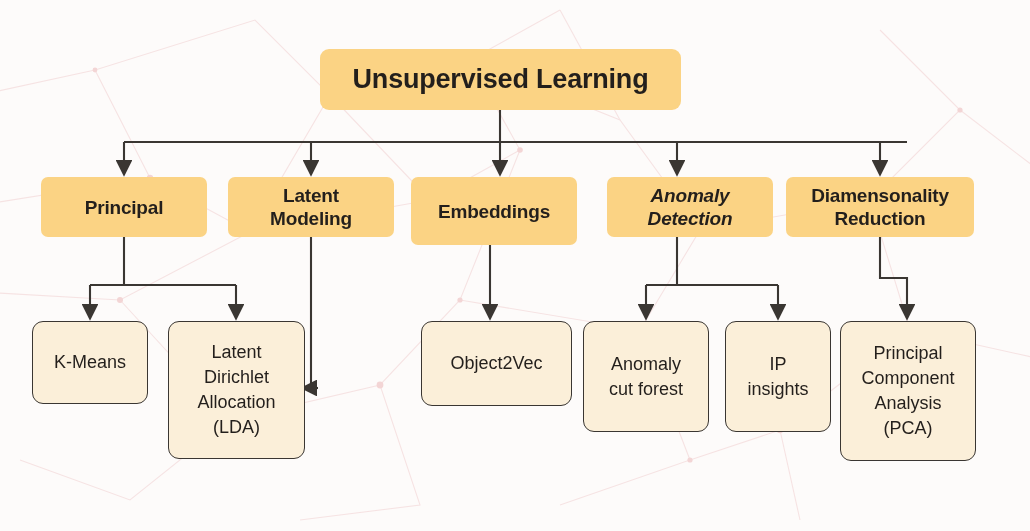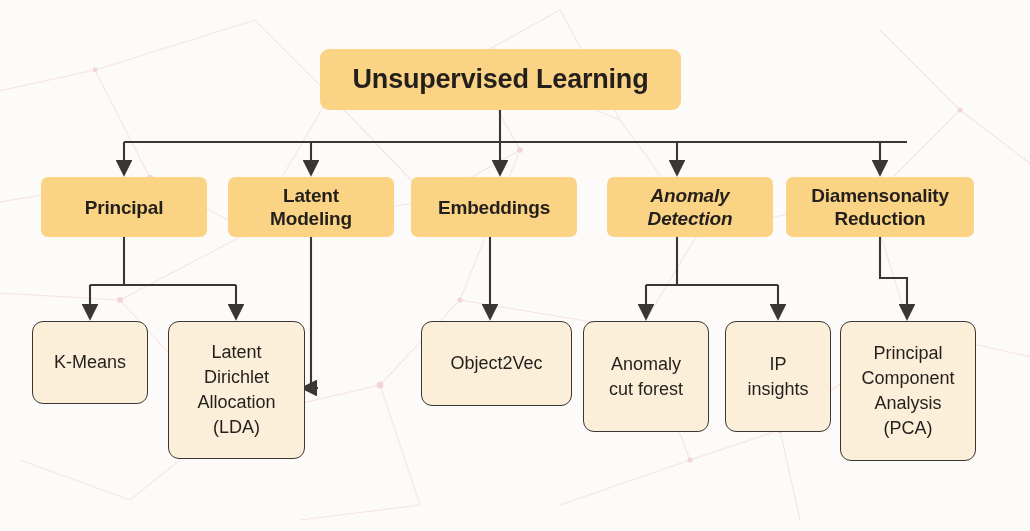--- a/index.html
+++ b/index.html
@@ -157,21 +157,21 @@
     <span class="label">Unsupervised Learning</span>
   </div>
 
   <div class="node node-cat" style="left:41px; top:177px; width:166px; height:60px;">
     <span class="label">Principal</span>
   </div>
   <div class="node node-cat" style="left:228px; top:177px; width:166px; height:60px;">
     <span class="label">Latent
 Modeling</span>
   </div>
-  <div class="node node-cat" style="left:411px; top:177px; width:166px; height:60px;">
+  <div class="node node-cat" style="left:411px; top:177px; width:166px; height:68px;">
     <span class="label">Embeddings</span>
   </div>
   <div class="node node-cat" style="left:607px; top:177px; width:166px; height:60px;font-style:italic;">
     <span class="label">Anomaly
 Detection</span>
   </div>
   <div class="node node-cat" style="left:786px; top:177px; width:188px; height:60px;">
     <span class="label">Diamensonality
 Reduction</span>
   </div>

